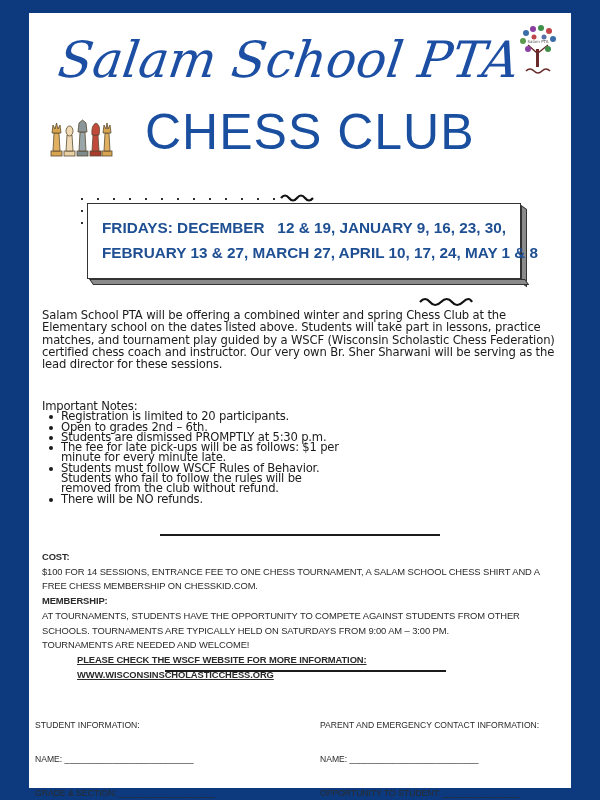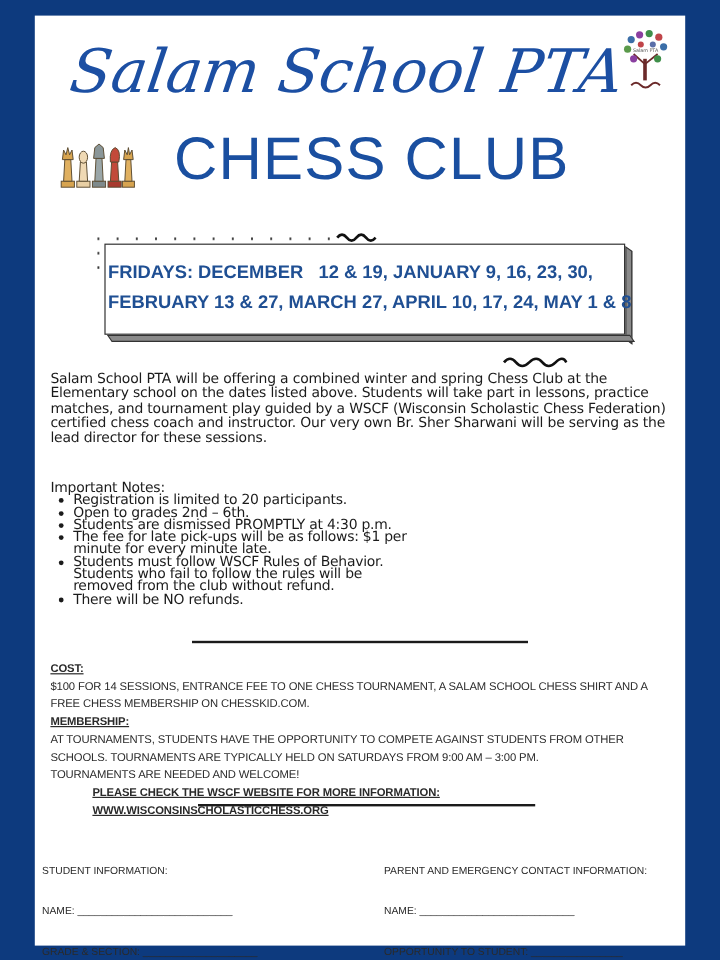--- a/index.html
+++ b/index.html
@@ -60,21 +60,21 @@
       position: absolute;
       left: 58px; top: 190px;
       width: 442px; height: 84px;
     }
     .dates-box {
       position: absolute;
       left: 0; top: 0;
       width: 434px; height: 76px;
       background: #ffffff;
       border: 1.5px solid #333;
-      padding: 11px 10px 0 2px;
+      padding: 11px 10px 0 14px;
       z-index: 2;
     }
     .dates-side {
       position: absolute;
       left: 434px; top: 2px;
       width: 6px; height: 78px;
       background: #8a8a8a;
       border: 1px solid #333;
       transform: skewY(35deg);
       transform-origin: top left;
@@ -136,21 +136,20 @@
       left: 13px; top: 537px;
       width: 520px;
       font-family: "Liberation Sans", sans-serif;
       font-size: 9.4px;
       line-height: 14.7px;
       color: #2a2a2a;
       letter-spacing: -0.1px;
     }
     .info .head {
       font-weight: 700;
-      text-decoration: underline;
       display: block;
     }
     .info .link-line {
       font-weight: 700;
       text-decoration: underline;
       display: block;
       padding-left: 3px;
       margin-left: 32px;
     }
     .form-col {
@@ -231,21 +230,21 @@
     <path d="M1 7 Q6 1 11 7 T22 7 T33 7 T44 7 T53 7" stroke="#111" stroke-width="2.2" fill="none"></path>
   </svg>
 
   <p class="intro">Salam School PTA will be offering a combined winter and spring Chess Club at the Elementary school on the dates listed above. Students will take part in lessons, practice matches, and tournament play guided by a WSCF (Wisconsin Scholastic Chess Federation) certified chess coach and instructor. Our very own Br. Sher Sharwani will be serving as the lead director for these sessions.</p>
 
   <div class="notes">
     <div>Important Notes:</div>
     <ul>
       <li>Registration is limited to 20 participants.</li>
       <li>Open to grades 2nd – 6th.</li>
-      <li>Students are dismissed PROMPTLY at 4:30 p.m.</li>
+      <li>Students are dismissed PROMPTLY at 5:30 p.m.</li>
       <li>The fee for late pick-ups will be as follows: $1 per minute for every minute late.</li>
       <li>Students must follow WSCF Rules of Behavior. Students who fail to follow the rules will be removed from the club without refund.</li>
       <li>There will be NO refunds.</li>
     </ul>
   </div>
 
   <div class="hr" style="left:131px; top:521px; width:280px;"></div>
 
   <div class="info">
     <span class="head">COST:</span>

